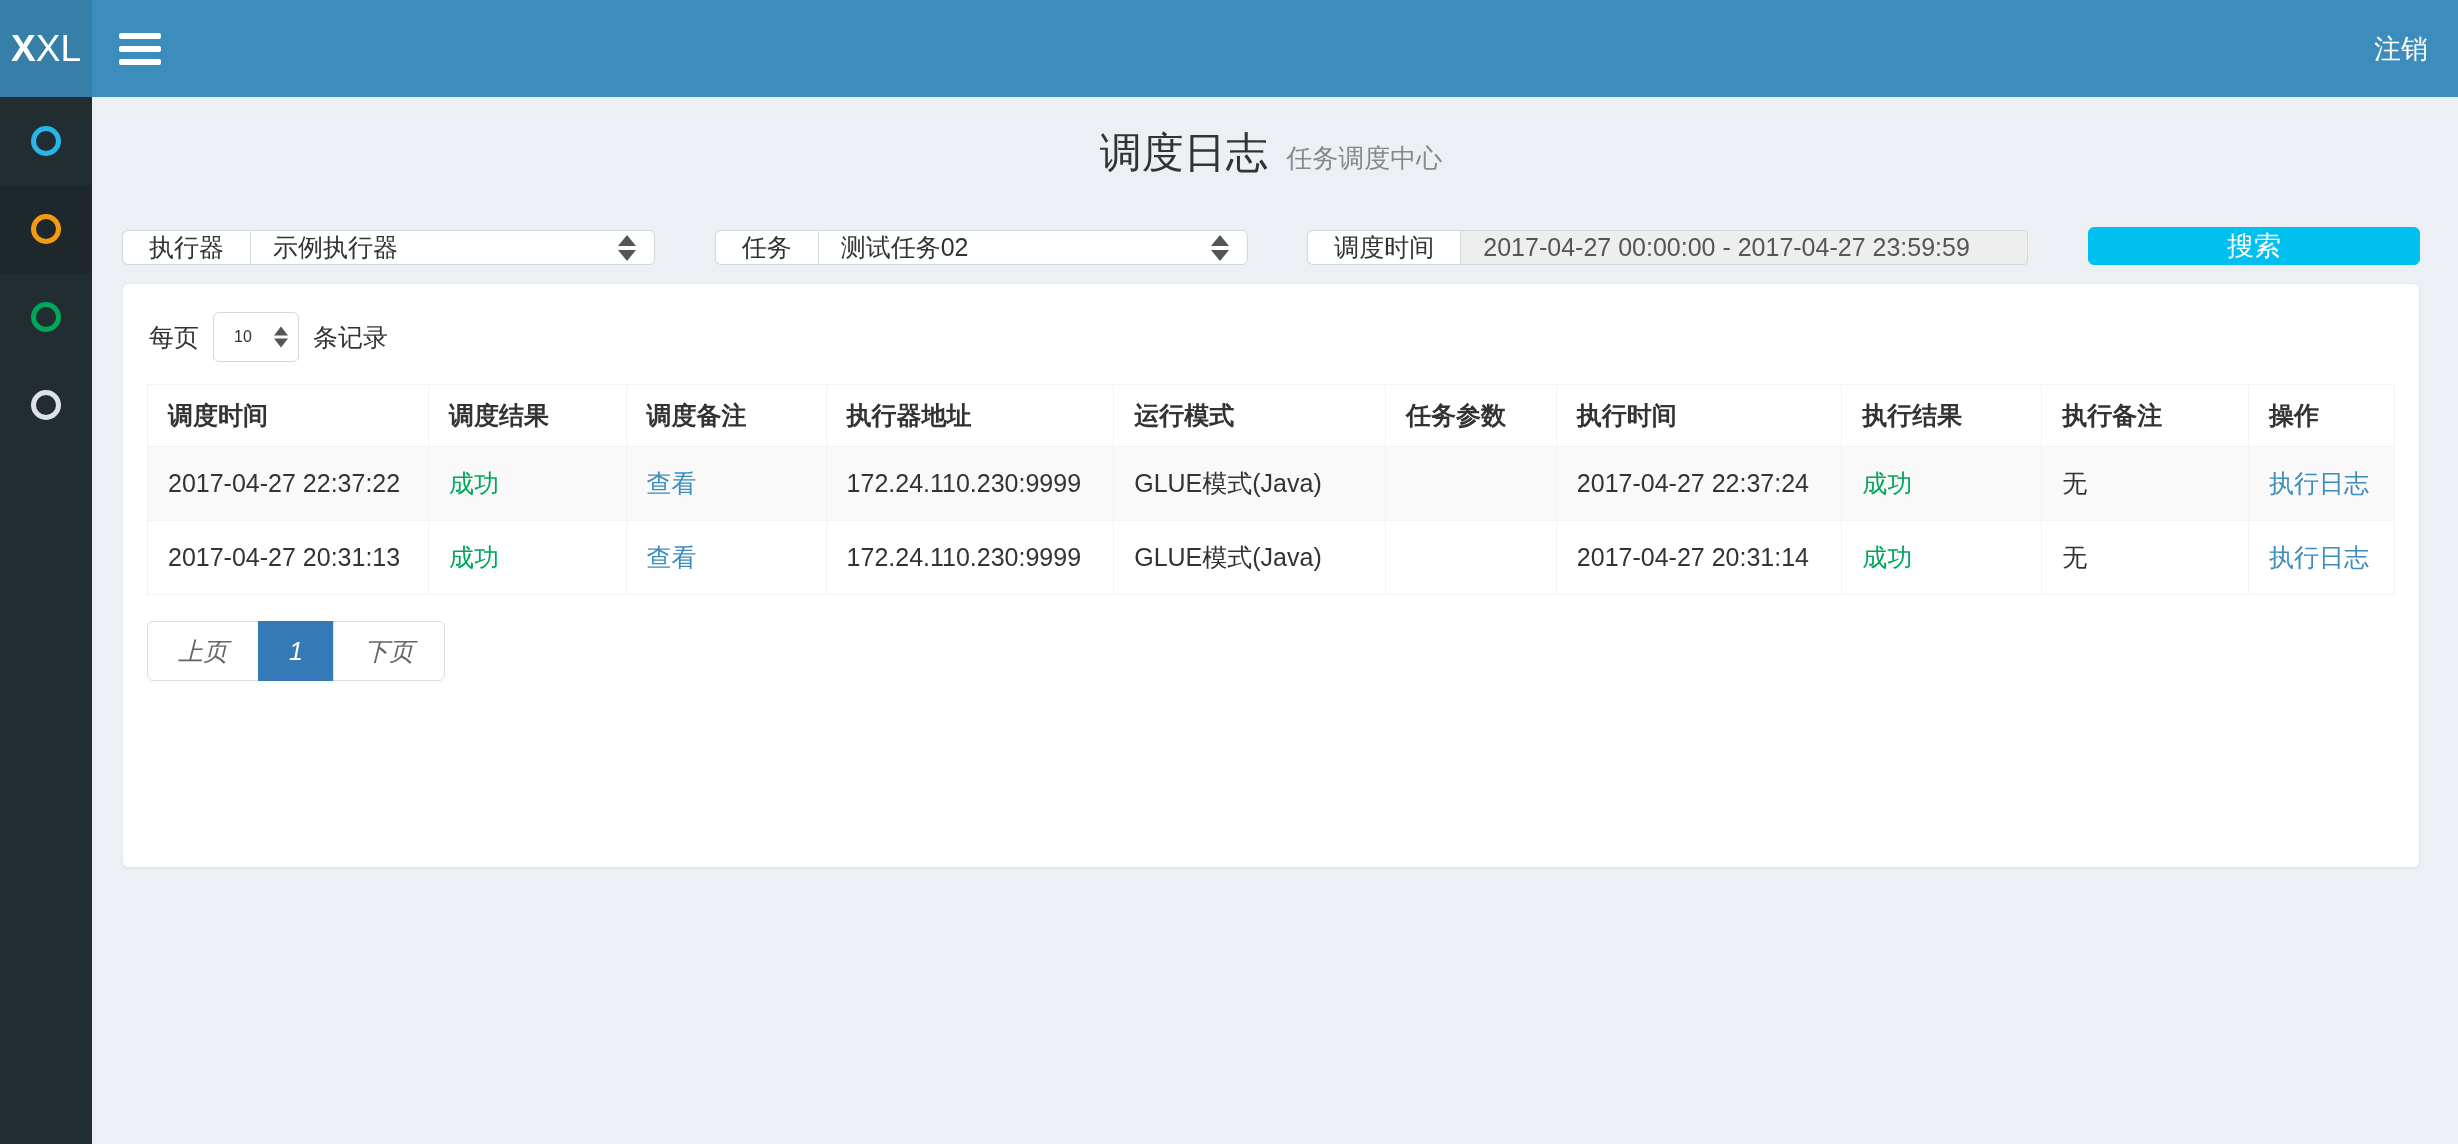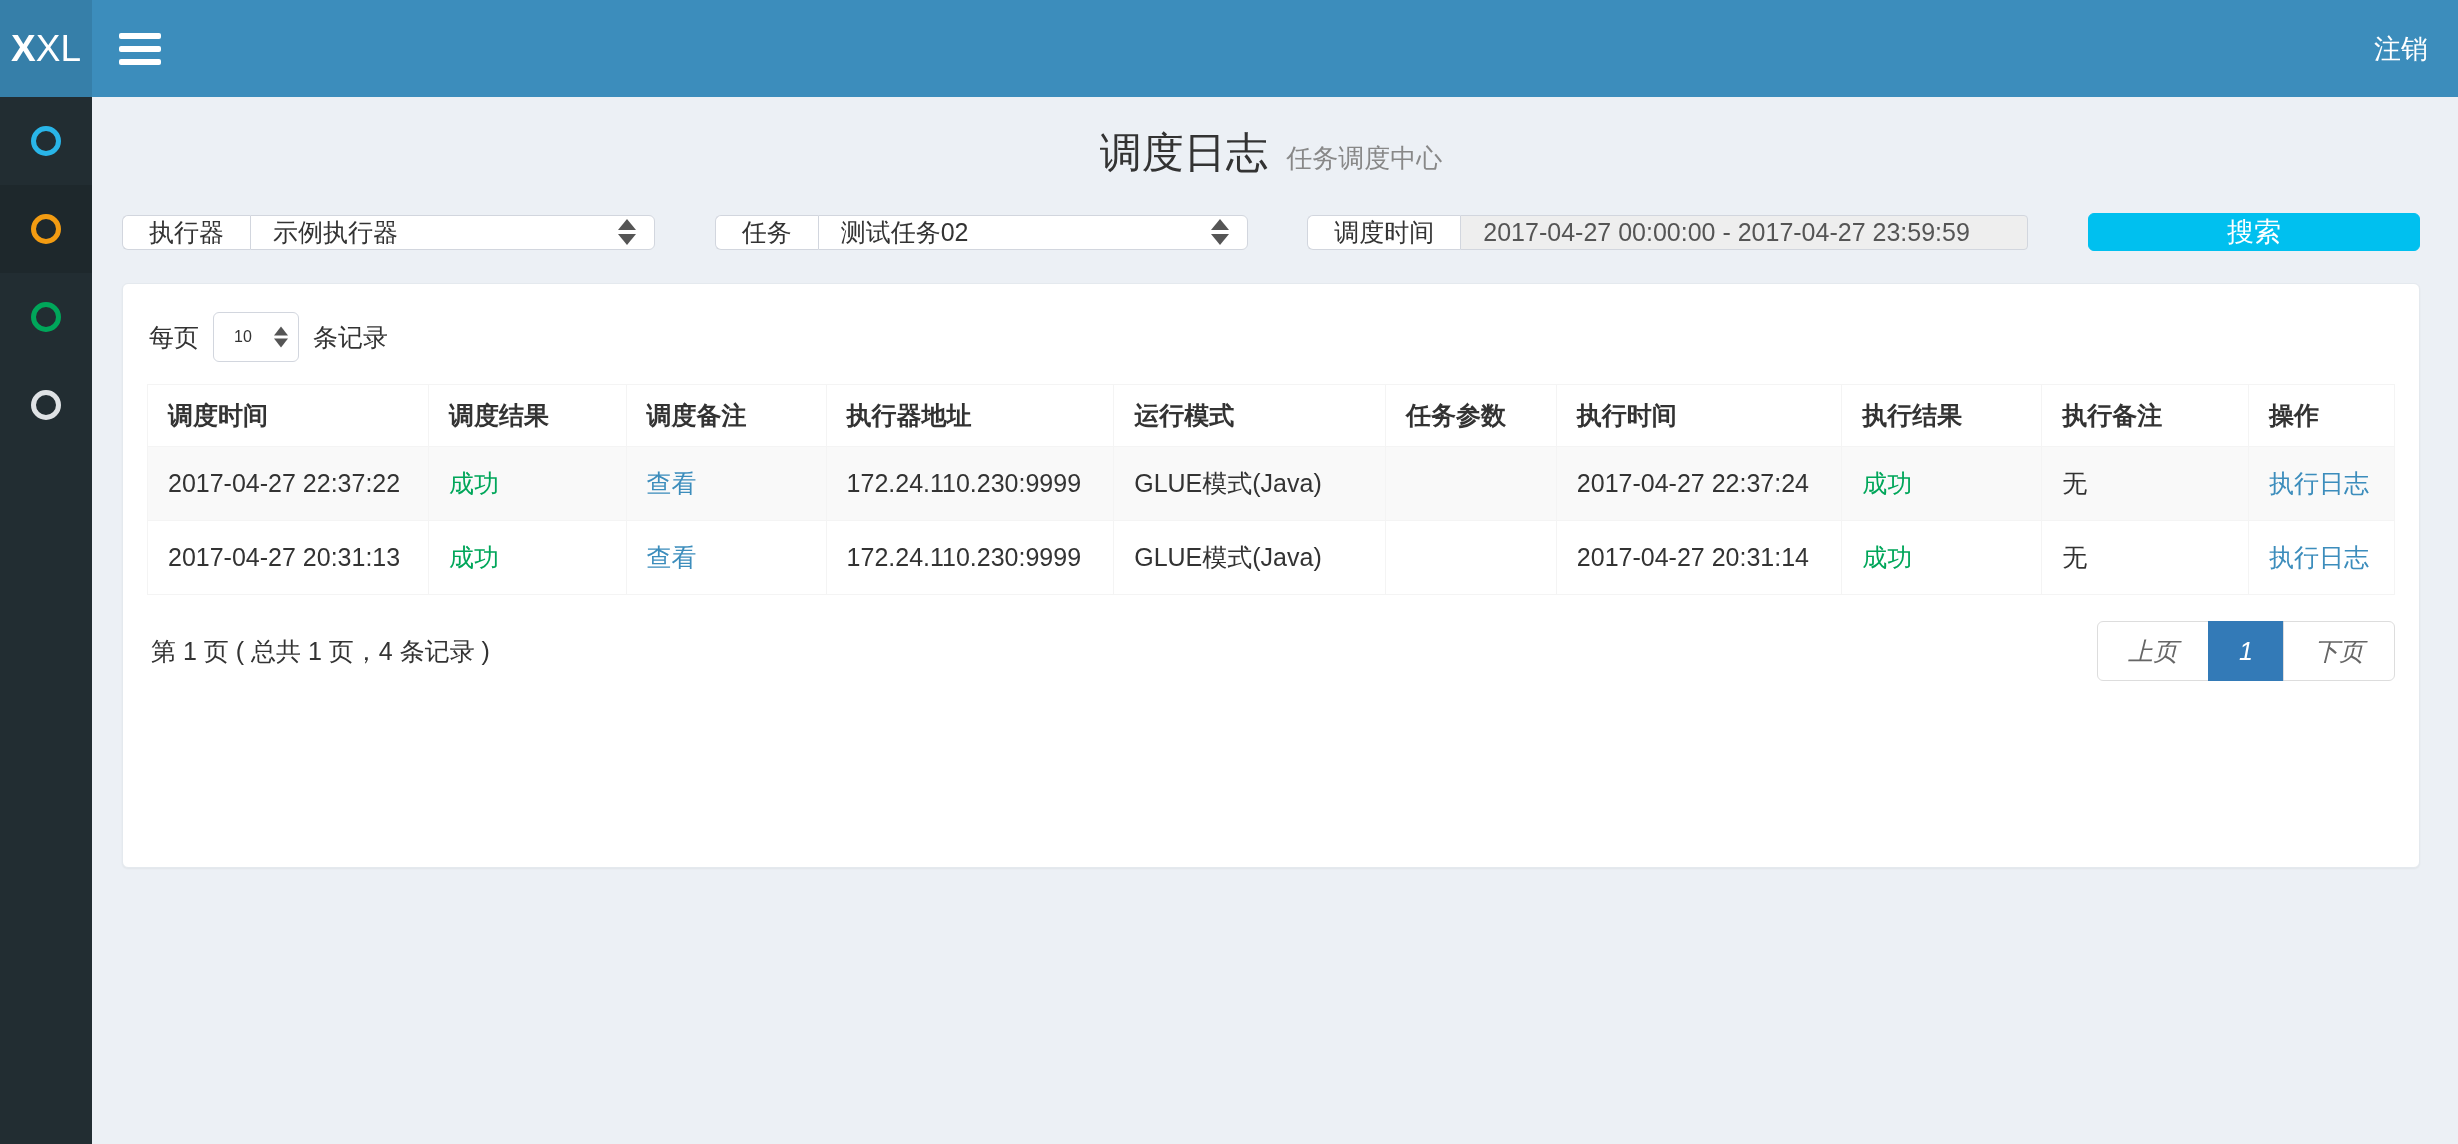--- a/index.html
+++ b/index.html
@@ -25,21 +25,21 @@
   .side-item.active { background:#1e282c; }
   .circle-icon { width:30px; height:30px; border:5px solid #fff; border-radius:50%; }
 
   
   .content { position:absolute; left:92px; top:97px; right:0; bottom:0; background:#ecf0f5; padding:28px 38px 0 30px; }
   .page-header { margin:0 2px 18px 2px;text-align:center; }
   .page-header h1 { display:inline; font-size:42px; font-weight:500; color:#333; }
   .page-header small { font-size:26px; color:#888; margin-left:14px; font-weight:400; }
 
   
-  .filter-row { display:flex; justify-content:space-between; align-items:center; height:66px; margin-bottom:18px; }
+  .filter-row { display:flex; justify-content:space-between; align-items:flex-end; height:66px; margin-bottom:18px; }
   .input-group { display:flex; align-items:stretch; }
   .ig-exec { width:533px; } .ig-job { width:533px; } .ig-time { width:721px; }
   .addon { background:#fff; border:1px solid #d2d6de; border-right:none; border-radius:6px 0 0 6px;
            display:flex; align-items:center; justify-content:center; padding:0 26px; font-size:25px; color:#333; white-space:nowrap; }
   .field { position:relative; flex:1; background:#fff; border:1px solid #d2d6de; border-radius:0 6px 6px 0;
            display:flex; align-items:center; padding:0 56px 0 22px; font-size:25px; color:#333; cursor:pointer; }
   .field.readonly { background:#eee; color:#555; border-radius:0 4px 4px 0; padding-right:22px; }
   .arrows { position:absolute; right:18px; top:50%; transform:translateY(-50%); display:flex; flex-direction:column; gap:4px; }
   .arrows .up   { width:0; height:0; border-left:9px solid transparent; border-right:9px solid transparent; border-bottom:11px solid #555; }
   .arrows .down { width:0; height:0; border-left:9px solid transparent; border-right:9px solid transparent; border-top:11px solid #555; }
@@ -212,21 +212,20 @@
           <td></td>
           <td>2017-04-27 20:31:14</td>
           <td><span class="txt-green">成功</span></td>
           <td>无</td>
           <td><span class="link">执行日志</span></td>
         </tr>
       </tbody>
     </table>
 
     <div class="pager-row">
-      <span class="pager-info">第 1 页 ( 总共 1 页，4 条记录 )</span>
       <div class="pagination">
         <span class="page-btn first">上页</span>
         <span class="page-btn active">1</span>
         <span class="page-btn last">下页</span>
       </div>
     </div>
 
   </section>
 </main>
 

